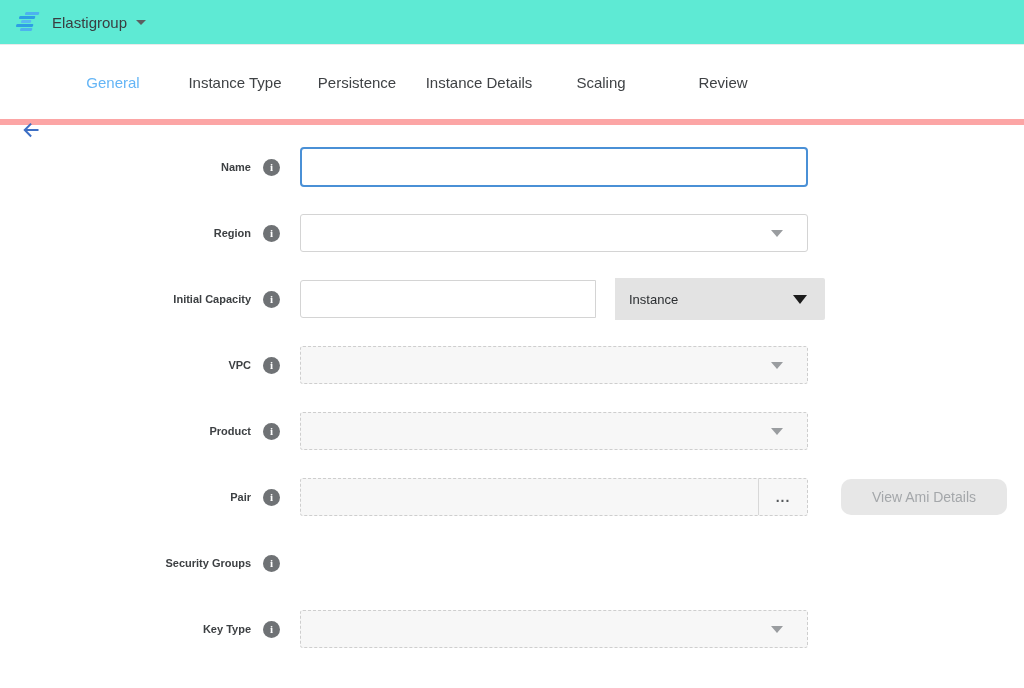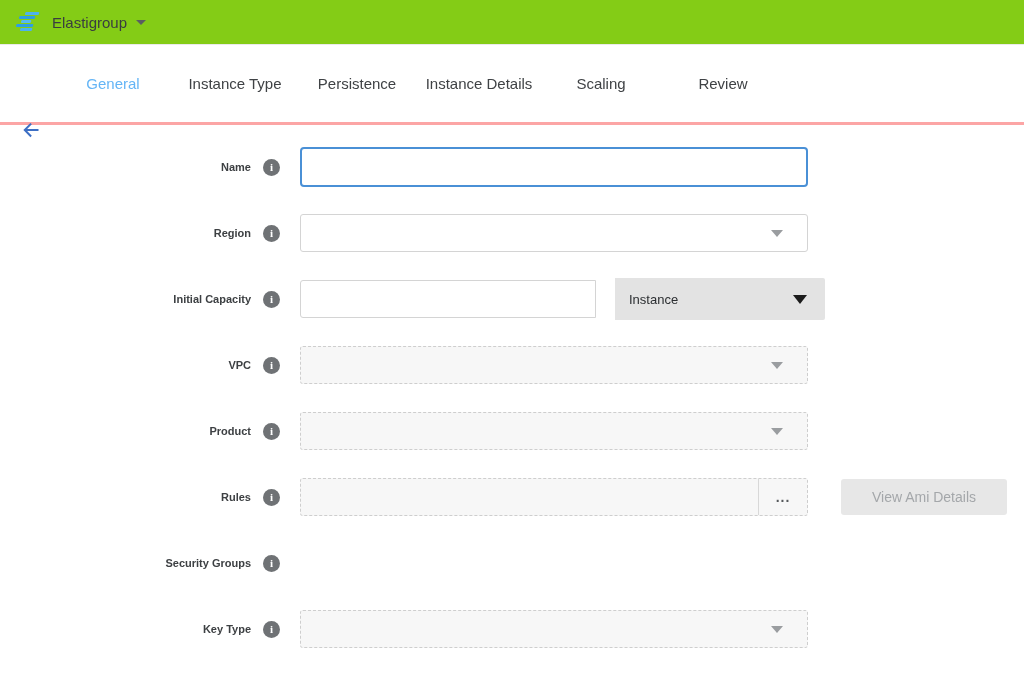--- a/index.html
+++ b/index.html
@@ -2,39 +2,39 @@
 <html><head>
 <meta charset="utf-8">
 <style>
   * { box-sizing: border-box; margin: 0; padding: 0; }
   html, body { width: 1024px; height: 688px; background: #ffffff; overflow: hidden; }
   body { font-family: "Liberation Sans", sans-serif; color: #3f4245; position: relative; }
 
   
   .topbar {
     height: 45px; display: flex; align-items: center;
-    padding-left: 16px; border-bottom: 1px solid #eaeaea; background: #84cc16;
+    padding-left: 16px; border-bottom: 1px solid #eaeaea; background: #5eead4;
   }
   .brand-logo { width: 24px; height: 20px; transform: skewX(-14deg); position: relative; }
   .brand-logo i { position: absolute; height: 3px; border-radius: 1px; display: block; }
   .brand-logo .b1 { top: 0;  left: 7px;  width: 14px; background: #4db2ef; }
   .brand-logo .b2 { top: 4px; left: 2px; width: 16px; background: #2d9fe4; }
   .brand-logo .b3 { top: 8px; left: 5px; width: 10px; background: #57b9f2; }
   .brand-logo .b4 { top: 12px; left: 1px; width: 17px; background: #2d9fe4; }
   .brand-logo .b5 { top: 16px; left: 6px; width: 12px; background: #4db2ef; }
   .brand-name { margin-left: 12px; font-size: 15px; color: #3a3d40; }
   .caret-down-sm {
     width: 0; height: 0; margin-left: 9px;
     border-left: 5px solid transparent; border-right: 5px solid transparent;
     border-top: 5px solid #5b5e61;
   }
 
   
   .tabbar {
-    height: 80px; border-bottom: 3px solid #fca5a5; background: #fff;
+    height: 80px; border-bottom: 6px solid #fca5a5; background: #fff;
     position: relative; display: flex; align-items: center;
   }
   .back-btn { position: absolute; left: 20px; top: 76px; width: 22px; height: 18px; cursor: pointer; }
   .tabs { display: flex; margin-left: 52px; }
   .tab {
     width: 122px; text-align: center; font-size: 15px; color: #3f4245;
     cursor: pointer; white-space: nowrap;
   }
   .tab.active { color: #64b5f6; }
 
@@ -94,21 +94,21 @@
   }
   .picker-box .spacer { flex: 1; }
   .picker-box .divider { width: 1px; background: #d8d8d8; }
   .picker-dots {
     width: 48px; display: flex; align-items: center; justify-content: center;
     font-size: 14px; font-weight: bold; color: #55585b; letter-spacing: 1px;
     cursor: pointer;
   }
   .side-btn {
     margin-left: 14px; width: 166px; height: 36px; background: #e7e7e7;
-    border: none; border-radius: 3px; color: #a4a7aa; font-size: 14px;
+    border: none; border-radius: 10px; color: #a4a7aa; font-size: 14px;
     font-family: "Liberation Sans", sans-serif; cursor: pointer;
   }
 </style>
 </head>
 <body>
 
 <div class="topbar">
   <span class="brand-logo">
     <i class="b1"></i>
       <i class="b2"></i>
@@ -191,21 +191,21 @@
     </div>
     <div class="ctrl">
       <div class="select-box disabled">
         <span class="caret-gray"></span>
       </div>
     </div>
   </div>
 
   <div class="row">
     <div class="label-cell">
-      <span class="f-label">Rules</span>
+      <span class="f-label">Pair</span>
       <span class="info-icon">i</span>
     </div>
     <div class="ctrl">
       <div class="picker-box">
         <span class="spacer"></span>
         <span class="divider"></span>
         <span class="picker-dots">...</span>
       </div>
       <button class="side-btn">View Ami Details</button>
     </div>

